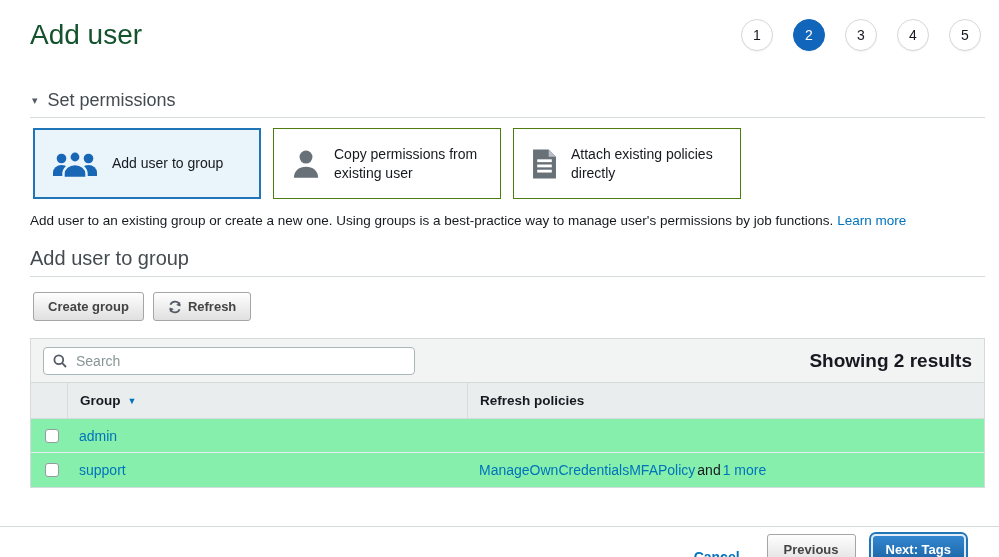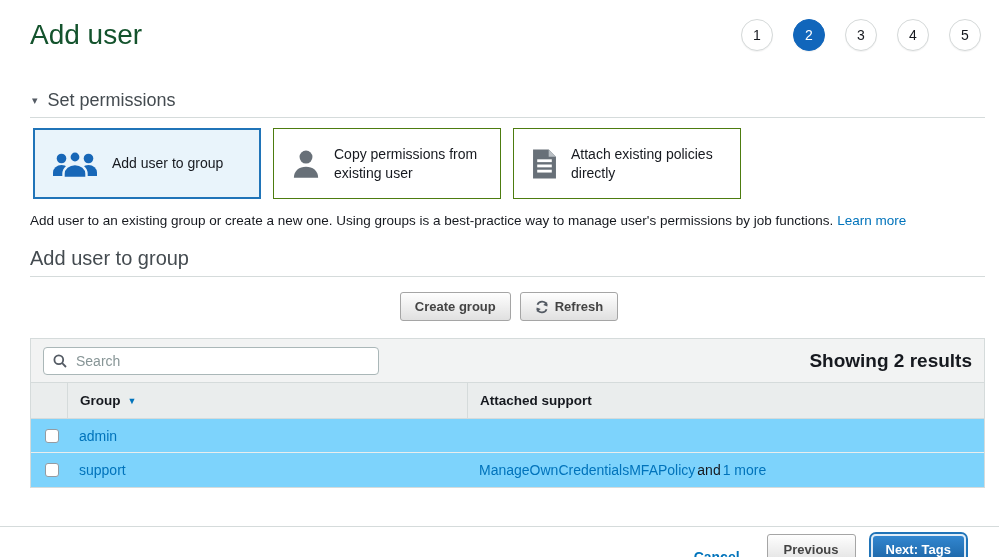--- a/index.html
+++ b/index.html
@@ -47,38 +47,38 @@
   .card-icon { flex: 0 0 auto; display: flex; align-items: center; }
   .card-label { font-size: 14px; color: #16191f; line-height: 1.35; }
 
   
   .description { margin: 14px 14px 0 30px; font-size: 13.5px; color: #16191f; }
   .link { color: #0073bb; text-decoration: none; cursor: pointer; }
   .description .link { margin-left: 4px; }
 
   
   .group-heading { margin: 19px 14px 0 30px; font-size: 20px; font-weight: 400; color: #444b50; line-height: 23px; }
-  .actions { margin: 15px 14px 0 33px; display: flex; gap: 9px; justify-content: center; }
+  .actions { margin: 15px 14px 0 33px; display: flex; gap: 9px; }
   .btn {
     background: linear-gradient(#fefefe, #e0e0e0);
     border: 1px solid #a5a5a5; border-radius: 3px;
     padding: 6px 14px; font-weight: bold; font-size: 13px; color: #444;
     display: inline-flex; align-items: center; gap: 6px; cursor: pointer;
     font-family: "Liberation Sans", sans-serif;
   }
 
   
   .table-wrap { margin: 17px 14px 0 30px; border: 1px solid #d5dbdb; }
   .toolbar {
     background: #f2f3f3; height: 43px;
     display: flex; align-items: center; justify-content: space-between;
     padding: 0 12px;
   }
   .search-box {
-    width: 336px; height: 28px; background: #fff;
+    width: 372px; height: 28px; background: #fff;
     border: 1px solid #aab7b8; border-radius: 4px;
     display: flex; align-items: center; padding: 0 9px; gap: 7px;
   }
   .search-box input {
     border: none; outline: none; flex: 1; font-size: 14px;
     font-family: "Liberation Sans", sans-serif; color: #16191f; background: transparent;
   }
   .search-box input::placeholder { color: #879596; }
   .results-text { font-weight: bold; font-size: 19px; color: #16191f; }
 
@@ -88,21 +88,21 @@
     font-weight: bold; font-size: 13.5px; color: #16191f;
   }
   .th { display: flex; align-items: center; }
   .col-check { width: 36px; flex: 0 0 auto; }
   .col-group { width: 400px; flex: 0 0 auto; padding-left: 12px; }
   .col-policies { flex: 1; padding-left: 12px; }
   .thead .col-group, .thead .col-policies { border-left: 1px solid #d5dbdb; }
   .sort-caret { color: #0073bb; font-size: 9px; margin-left: 7px; }
 
   .trow {
-    display: flex; align-items: center; height: 34px; background: #7dd3fc;
+    display: flex; align-items: center; height: 34px; background: #86efac;
     border-bottom: 1px solid #eaeded; font-size: 14px;
   }
   .trow:last-child { border-bottom: none; }
   .trow .col-check { display: flex; align-items: center; }
   .checkbox {
     width: 14px; height: 14px; border: 1px solid #949ba1; border-radius: 3px;
     background: #fff; margin-left: 14px; cursor: pointer;
   }
   .and-text { margin: 0 2px; color: #16191f; }
 
@@ -227,21 +227,21 @@
       <span class="results-text">Showing 2 results</span>
     </div>
 
     <div class="thead">
       <div class="th col-check"></div>
       <div class="th col-group">
         <span>Group</span>
         <span class="sort-caret">▼</span>
       </div>
       <div class="th col-policies">
-        <span>Attached support</span>
+        <span>Refresh policies</span>
       </div>
     </div>
 
     <div class="trow">
       <div class="col-check">
         <span class="checkbox"></span>
       </div>
       <div class="col-group">
         <a class="link">admin</a>
       </div>

